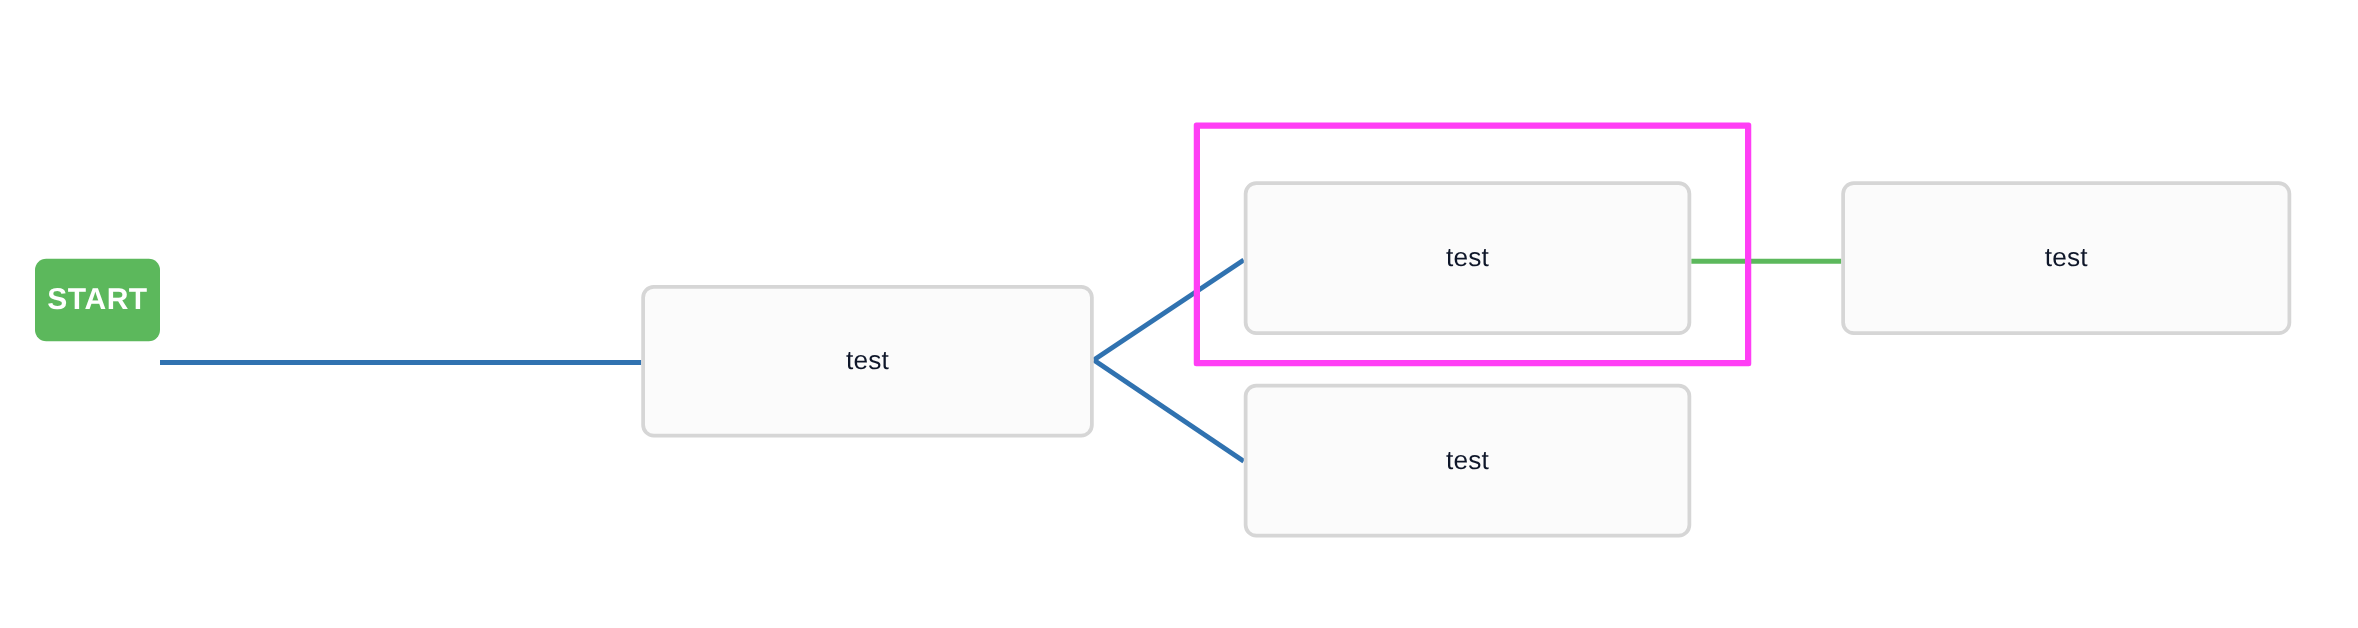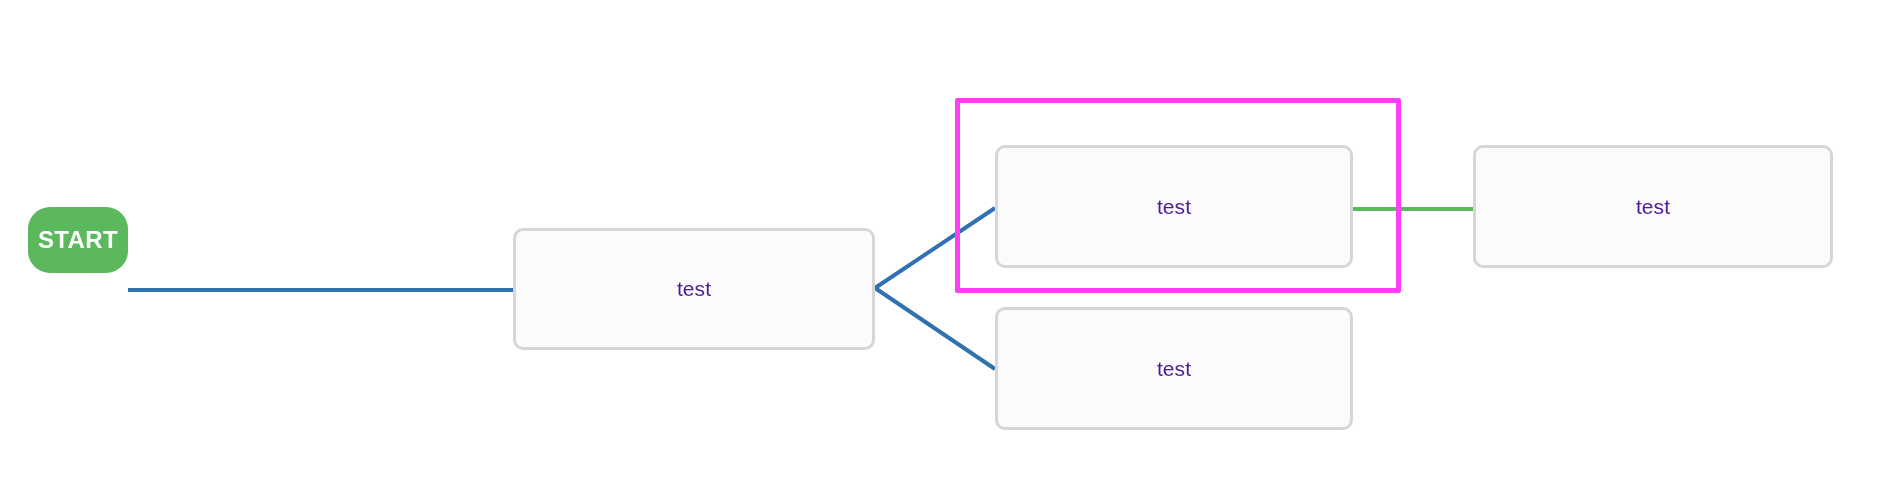--- a/index.html
+++ b/index.html
@@ -30,21 +30,21 @@
     position: absolute;
     box-sizing: border-box;
     display: flex;
     align-items: center;
     justify-content: center;
     border-radius: 10px;
   }
   .node-task {
     background: #fbfbfb;
     border: 3px solid #d6d6d6;
-    color: #4c1d95;
+    color: #0f172a;
     font-size: 21px;
     font-weight: 400;
     letter-spacing: 0.1px;
   }
   .node-start {
     background: #5cb85c;
     border: none;
     border-radius: 9px;
     color: #ffffff;
     font-size: 24px;
@@ -67,21 +67,21 @@
 <body>
 
 <div id="canvas" style="width: 1886px; height: 502px; background: rgb(255, 255, 255);">
   <svg id="edge-layer" viewBox="0 0 1886 502" xmlns="http://www.w3.org/2000/svg">
       <polyline points="128,290 513,290" fill="none" stroke="#3072b0" stroke-width="4" stroke-linecap="butt" stroke-linejoin="miter"></polyline>
       <polyline points="875,288 995,208" fill="none" stroke="#3072b0" stroke-width="4" stroke-linecap="butt" stroke-linejoin="miter"></polyline>
       <polyline points="875,288 995,369" fill="none" stroke="#3072b0" stroke-width="4" stroke-linecap="butt" stroke-linejoin="miter"></polyline>
       <polyline points="1353,209 1473,209" fill="none" stroke="#5cb85c" stroke-width="4" stroke-linecap="butt" stroke-linejoin="miter"></polyline>
     </svg>
   <div id="node-layer">
-      <div class="node node-start" style="left: 28px; top: 207px; width: 100px; height: 66px; border-radius: 22px;">
+      <div class="node node-start" style="left: 28px; top: 207px; width: 100px; height: 66px;">
         <span class="node-label">START</span>
       </div>
       <div class="node node-task" style="left: 513px; top: 228px; width: 362px; height: 122px;">
         <span class="node-label">test</span>
       </div>
       <div class="node node-task" style="left: 995px; top: 145px; width: 358px; height: 123px;">
         <span class="node-label">test</span>
       </div>
       <div class="node node-task" style="left: 995px; top: 307px; width: 358px; height: 123px;">
         <span class="node-label">test</span>

